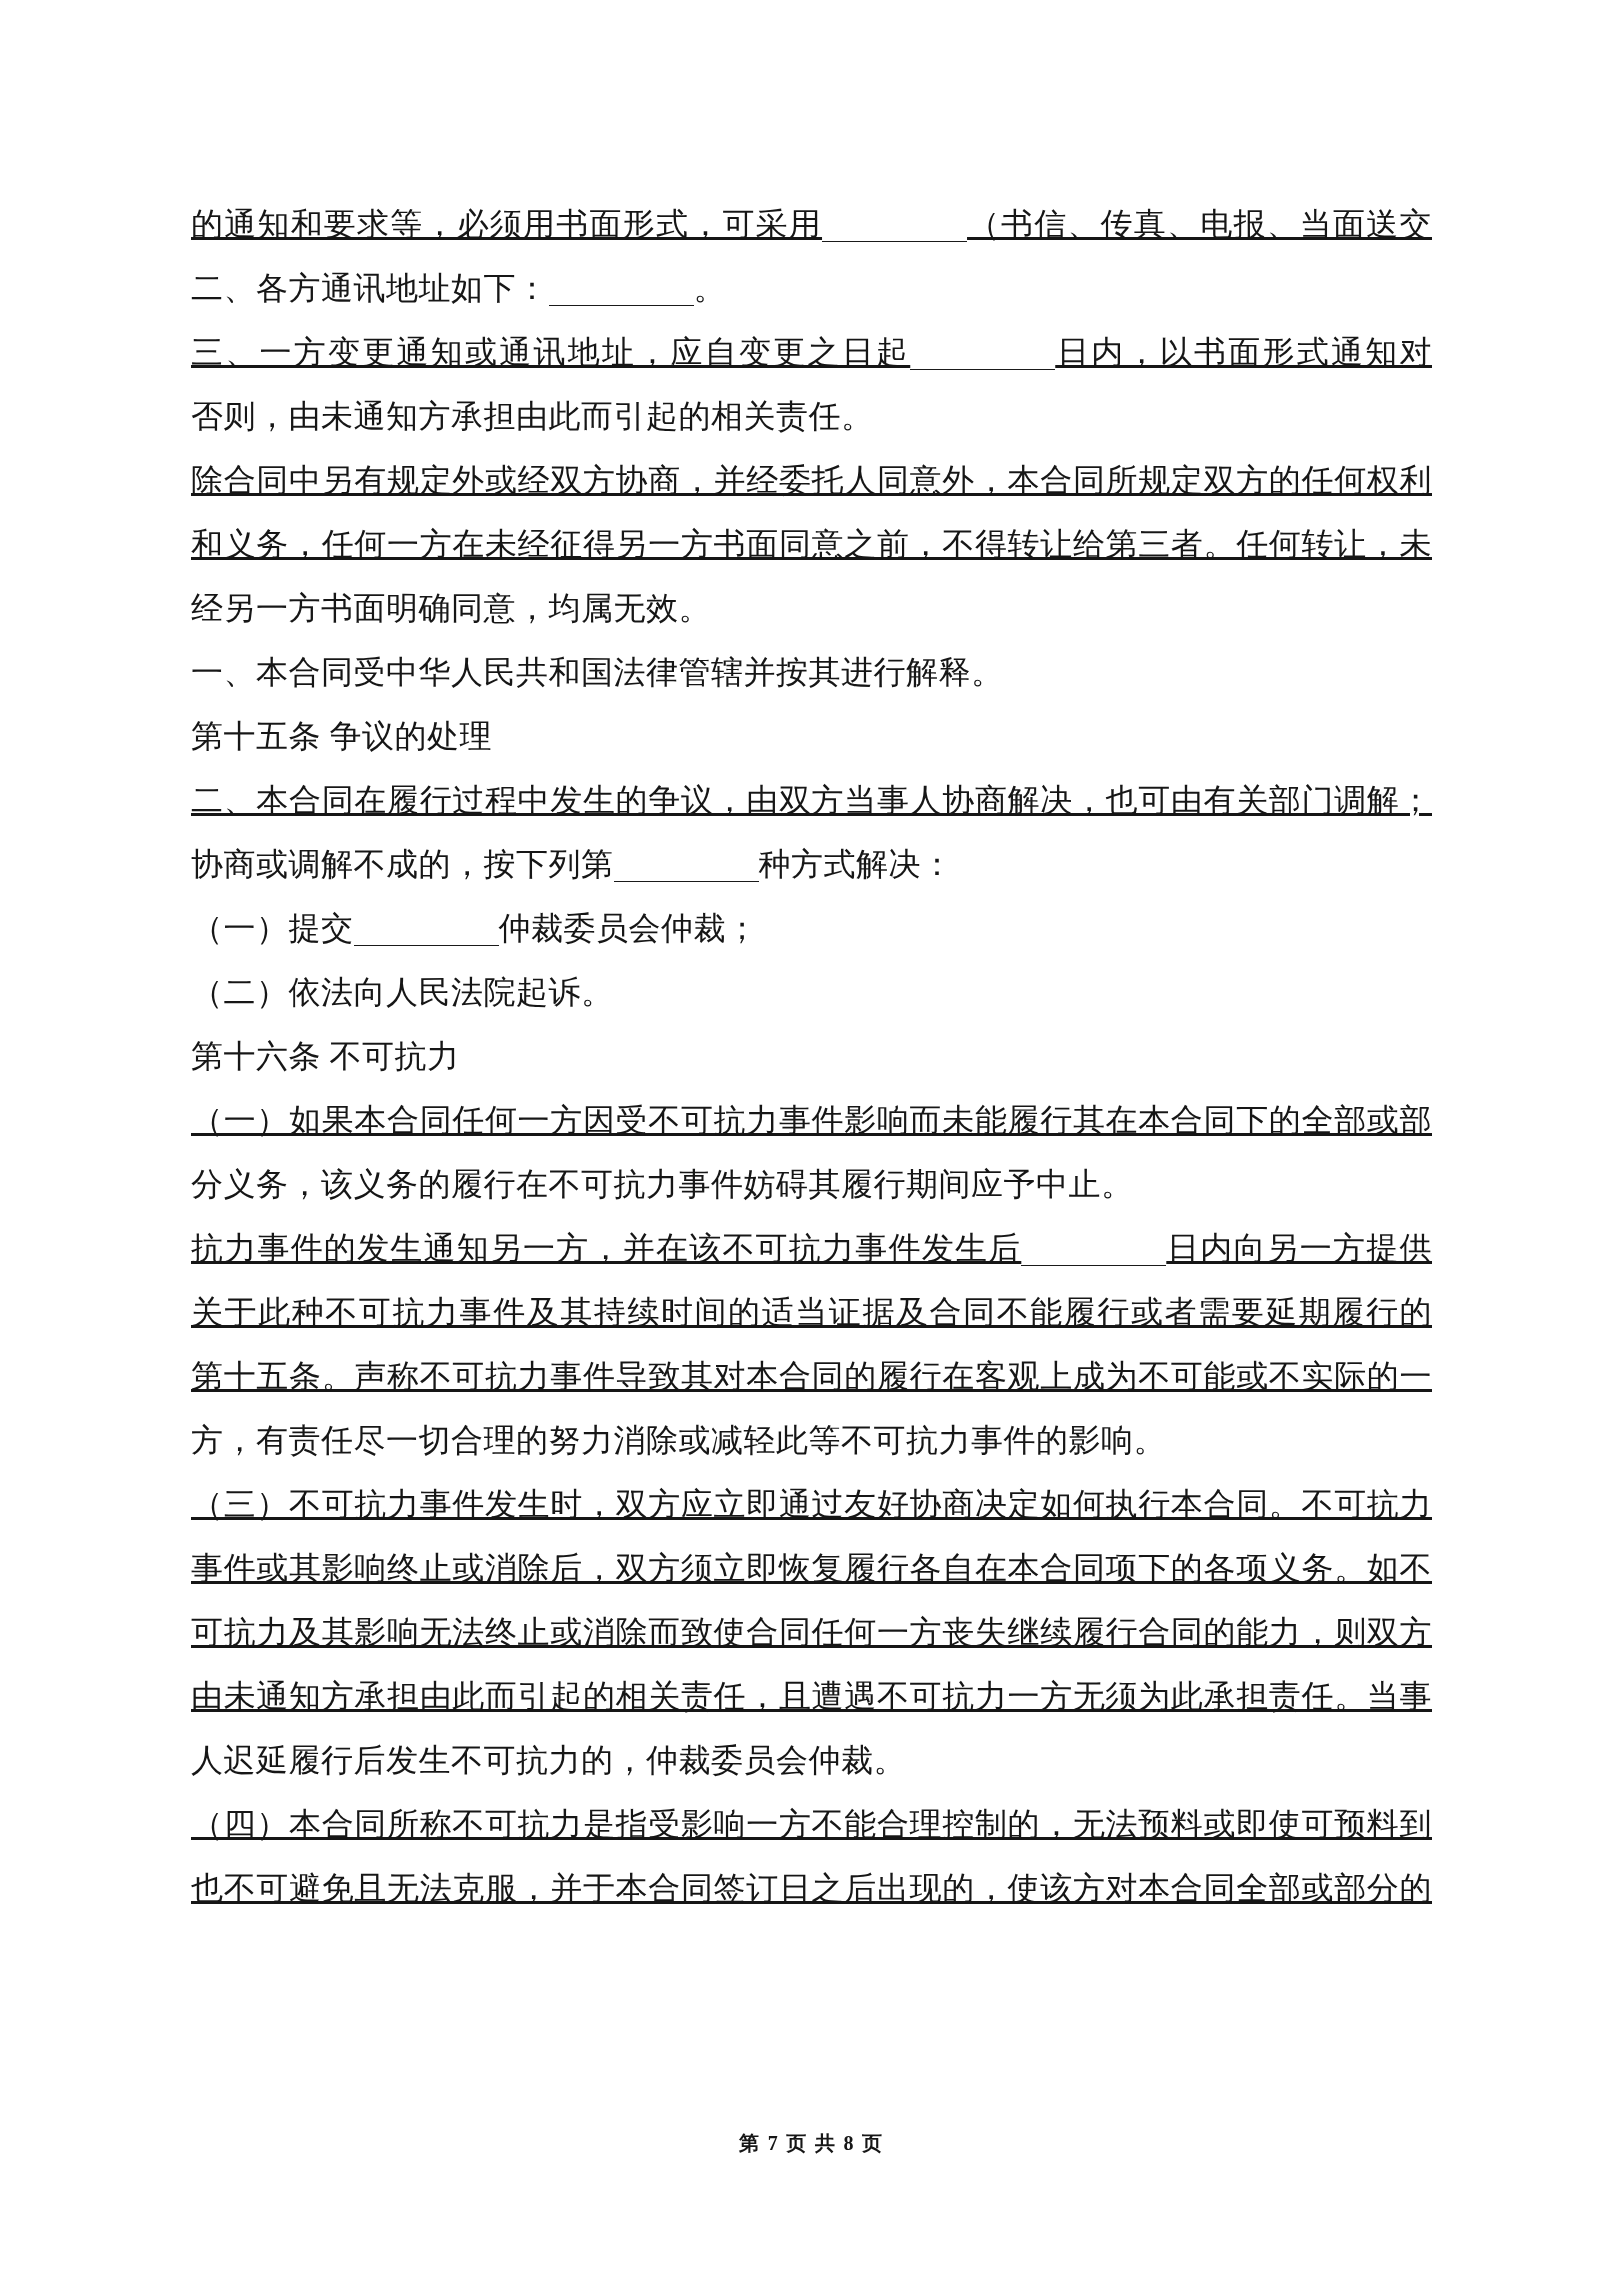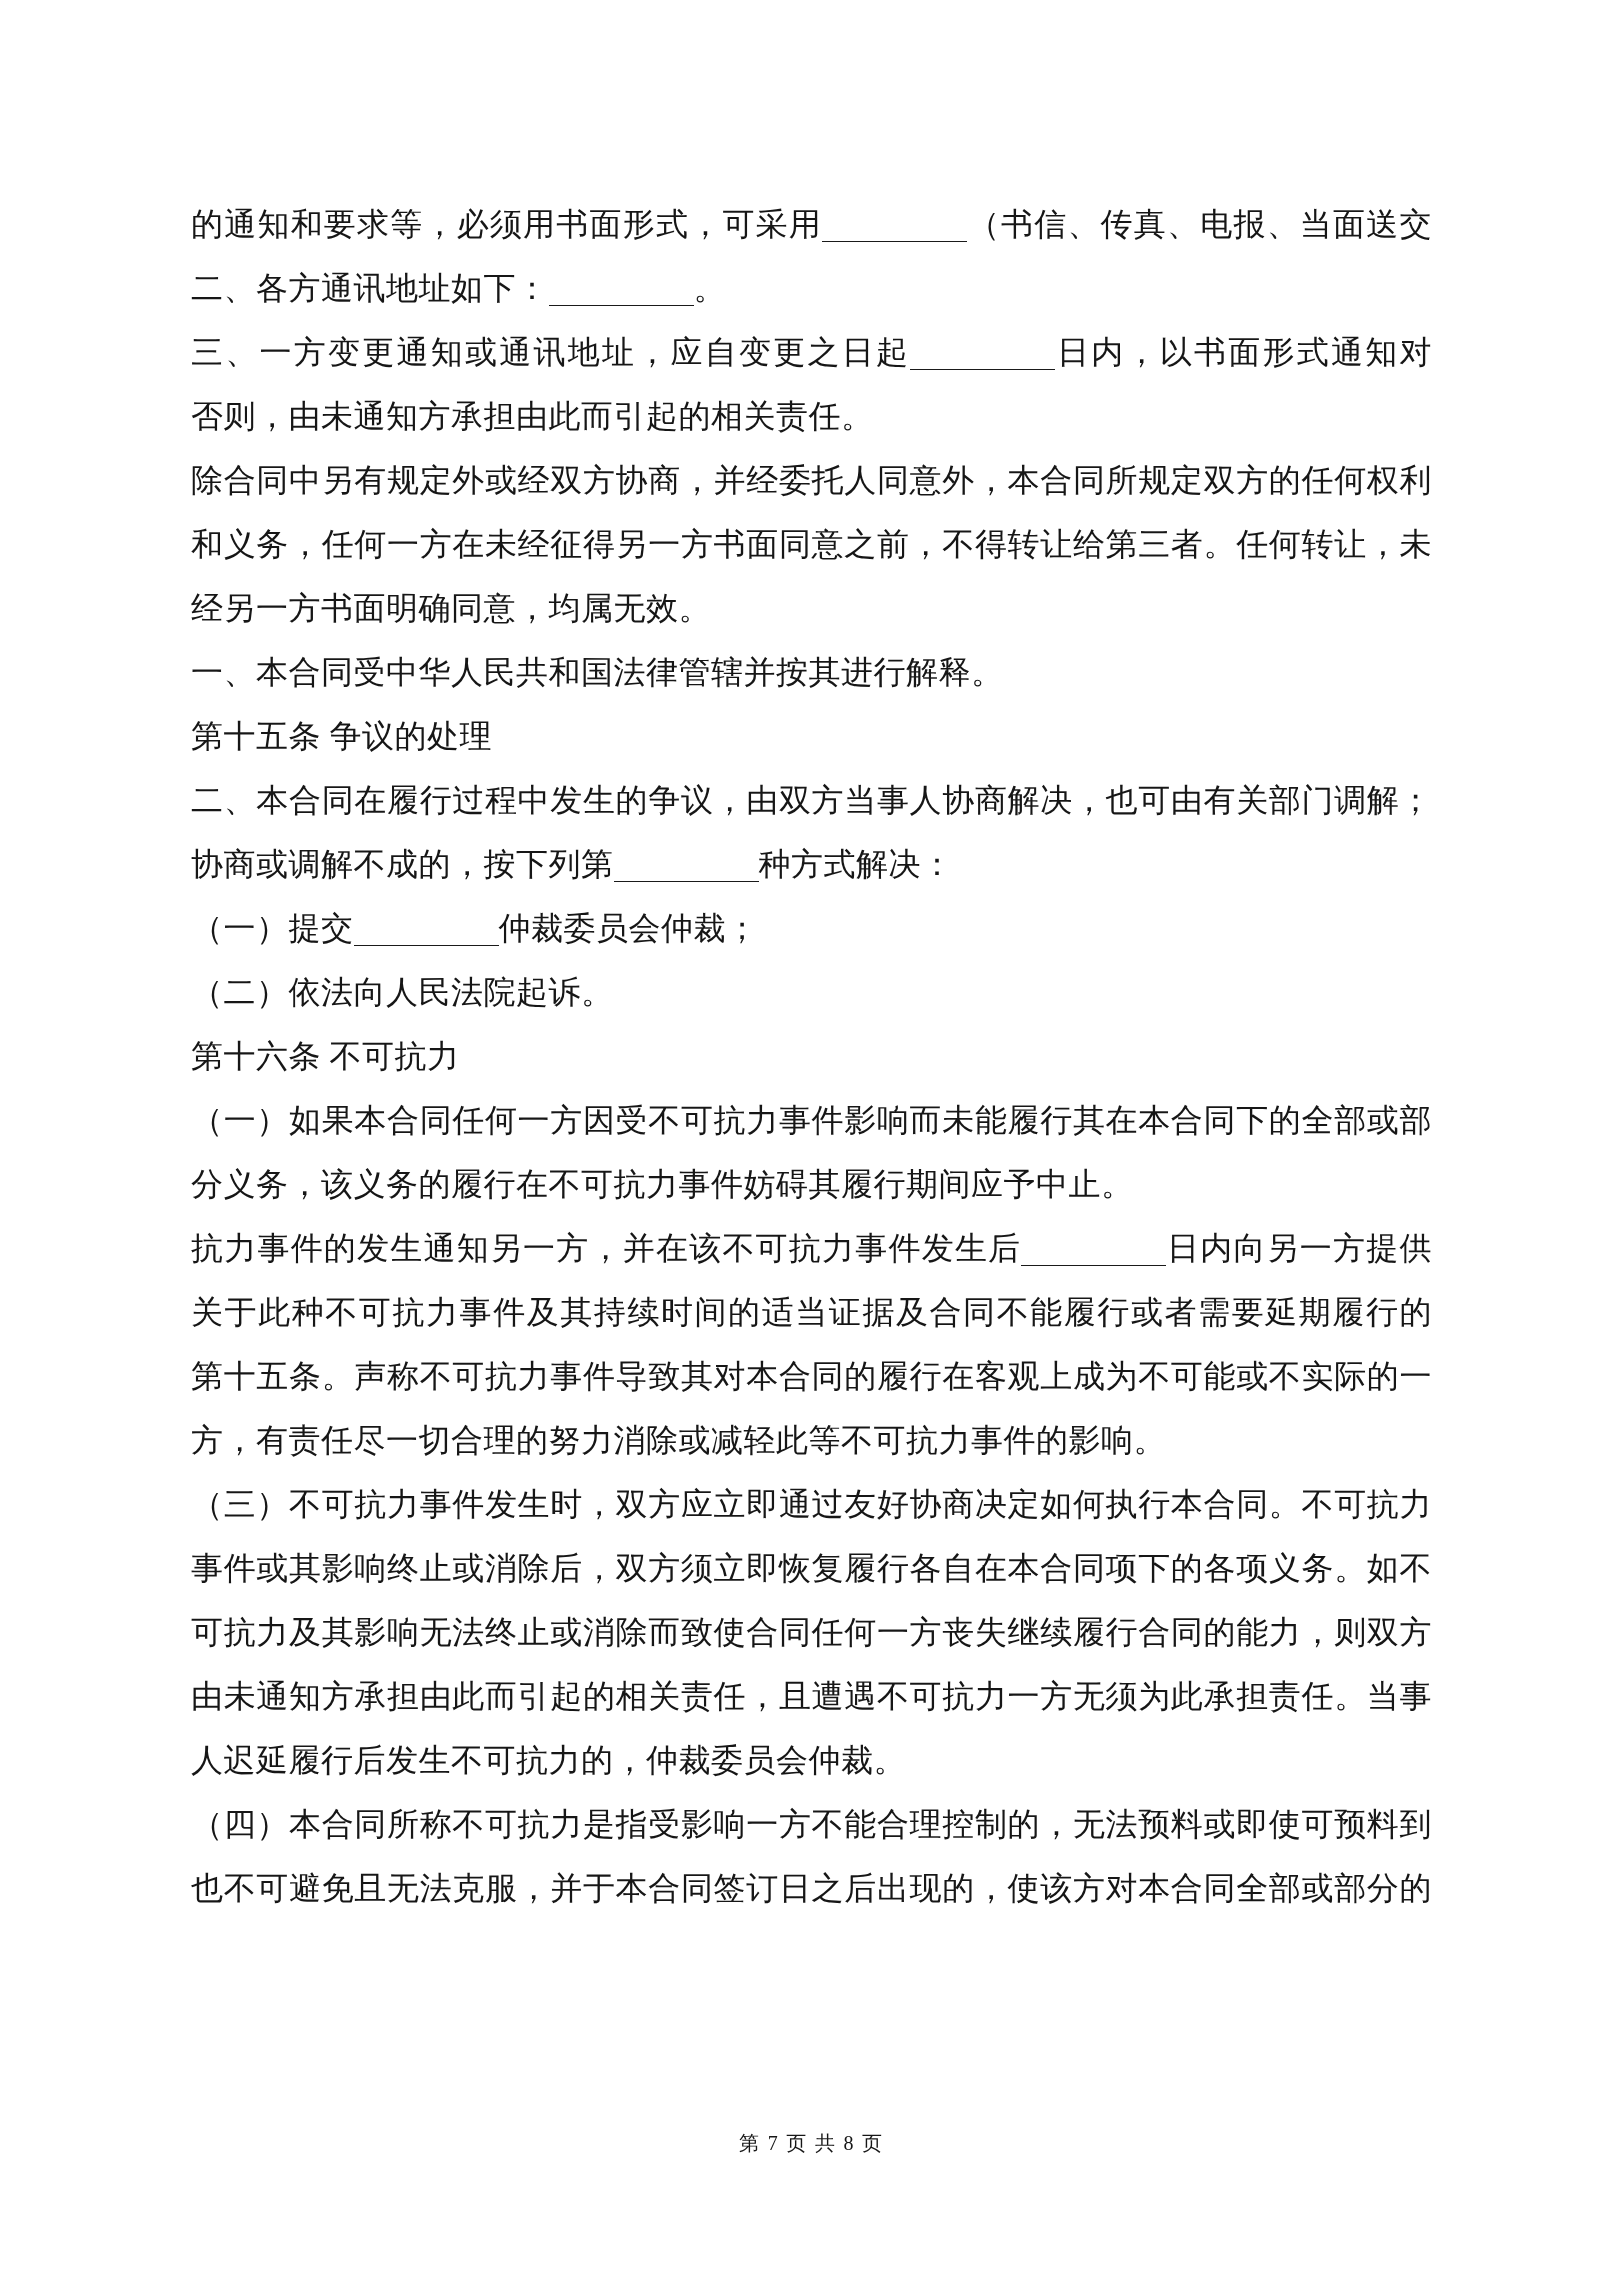--- a/index.html
+++ b/index.html
@@ -27,37 +27,39 @@
     font-size: 32px;
     letter-spacing: 0.5px;
     white-space: nowrap;
     overflow: visible;
   }
   .line.full {
     white-space: normal;
     text-align: justify;
     text-align-last: justify;
     overflow: hidden;
+    text-decoration: underline;
   }
   .blank {
     display: inline-block;
     height: 0;
     border-bottom: 1.8px solid #1a1a1a;
     vertical-align: -7.3px;
   }
   .page-footer {
     position: absolute;
     top: 2127px;
     left: 0;
     width: 1623px;
     text-align: center;
     font-size: 20px;
     line-height: 32px;
     letter-spacing: 1.8px;
     color: #161616;
+    font-weight: bold;
   }
 </style>
 </head>
 <body>
 
 <div class="doc-body">
     <div class="line full"><span>的通知和要求等，必须用书面形式，可采用</span><span class="blank" style="width: 145px;"></span><span>（书信、传真、电报、当面送交</span></div>
     <div class="line"><span>二、各方通讯地址如下：</span><span class="blank" style="width: 145px;"></span><span>。</span></div>
     <div class="line full"><span>三、一方变更通知或通讯地址，应自变更之日起</span><span class="blank" style="width: 145px;"></span><span>日内，以书面形式通知对方；</span></div>
     <div class="line"><span>否则，由未通知方承担由此而引起的相关责任。</span></div>

